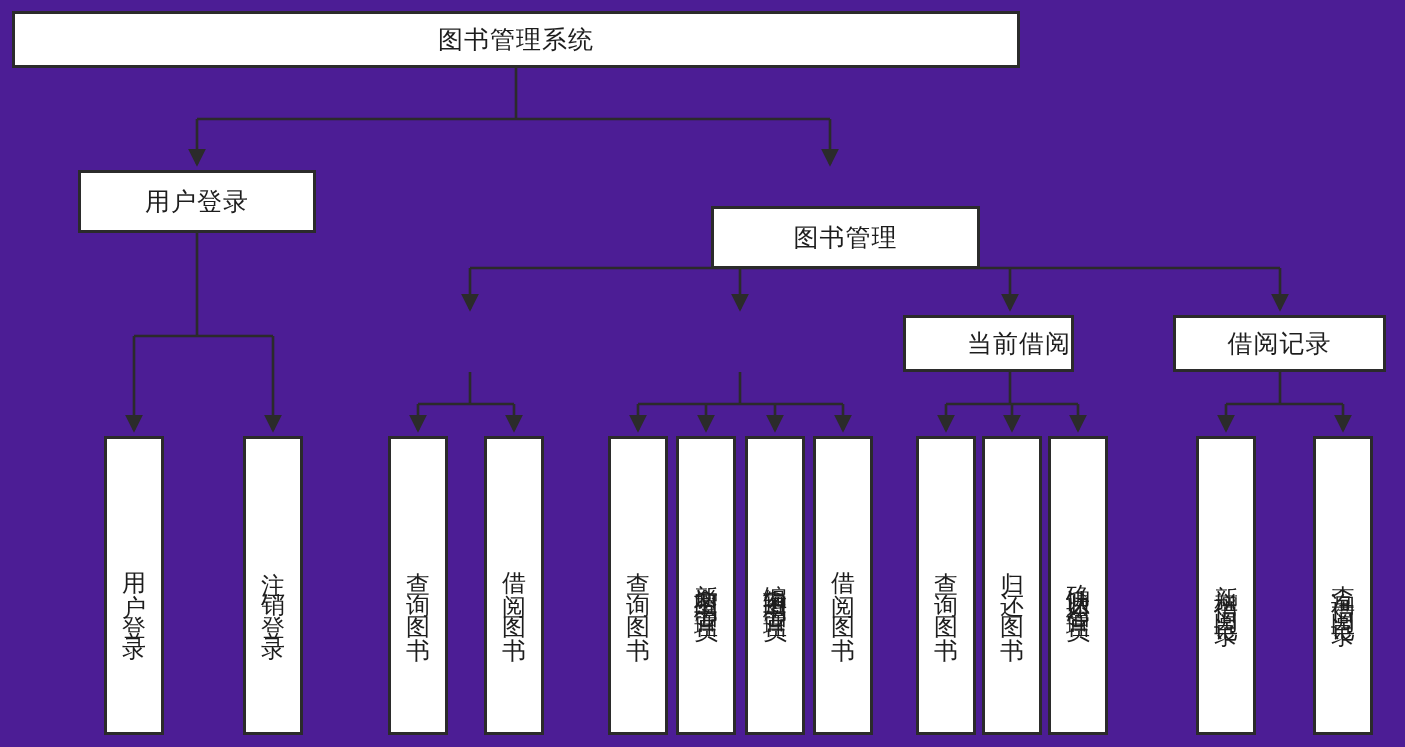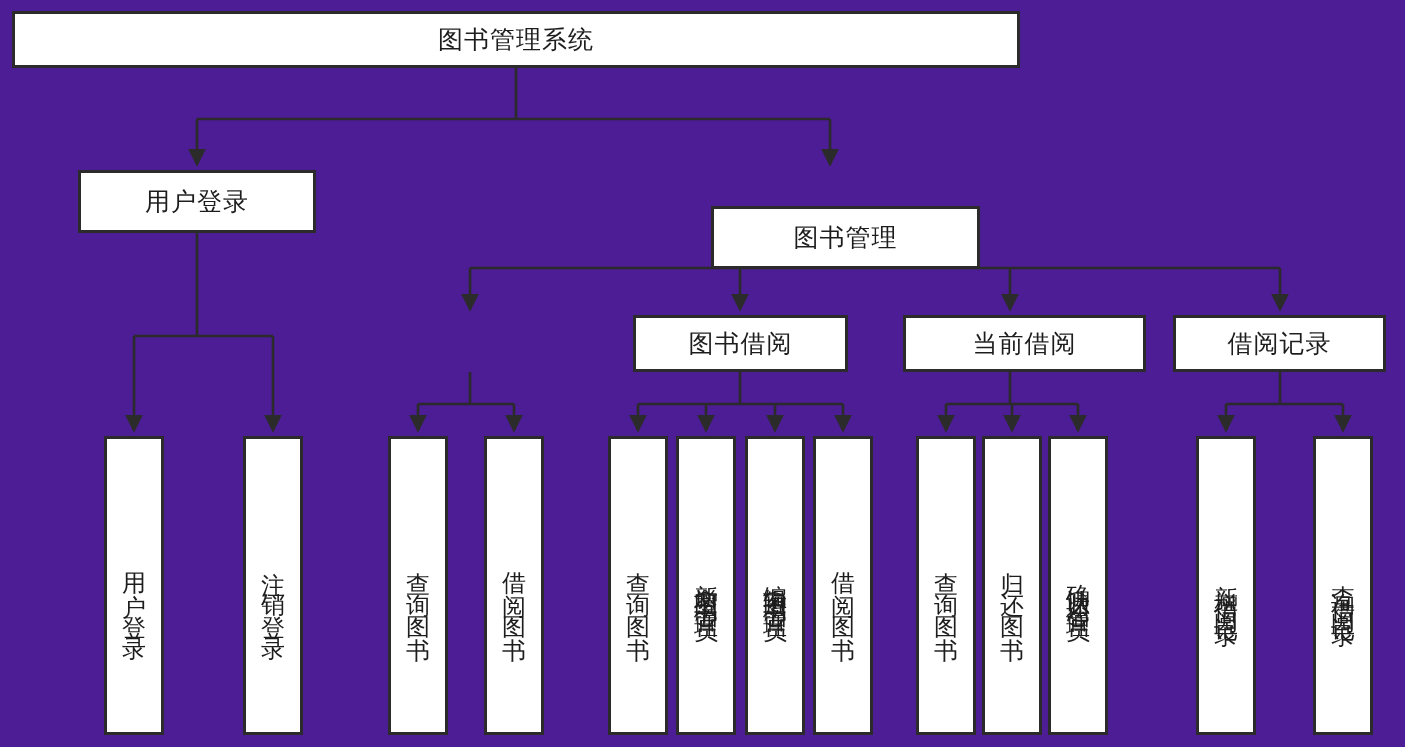--- a/index.html
+++ b/index.html
@@ -102,24 +102,21 @@
     <span>图书管理系统</span>
   </div>
 
   <div class="box h" style="left:78px;top:170px;width:238px;height:63px;">
     <span>用户登录</span>
   </div>
   <div class="box h" style="left:711px;top:170px;width:269px;height:63px;margin-top:36px;">
     <span>图书管理</span>
   </div>
 
-  <div class="box h" style="left:633px;top:315px;width:215px;height:57px;">
-    <span>图书借阅</span>
-  </div>
-  <div class="box h" style="left:903px;top:315px;width:243px;height:57px;">
+  <div class="box h" style="left:903px;top:315px;width:171px;height:57px;justify-content:flex-end;">
     <span>当前借阅</span>
   </div>
   <div class="box h" style="left:1173px;top:315px;width:213px;height:57px;">
     <span>借阅记录</span>
   </div>
 
   <div class="box v sp-wide" style="left:104px;top:436px;width:60px;height:299px;">
     <span>用户登录</span>
   </div>
   <div class="box v sp-wide" style="left:243px;top:436px;width:60px;height:299px;">

